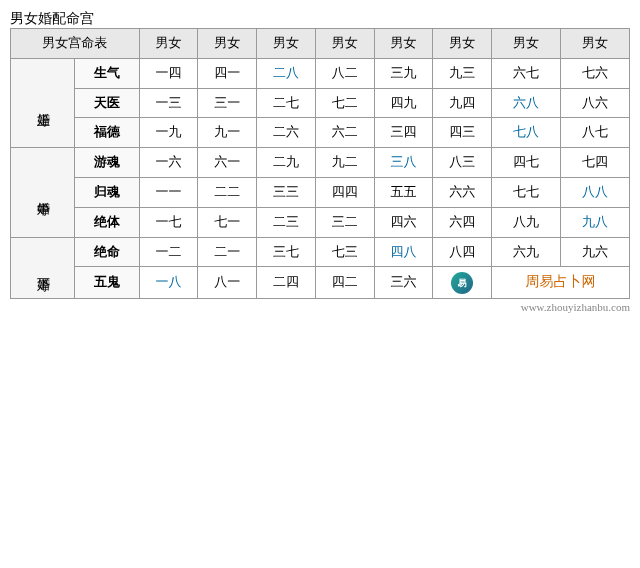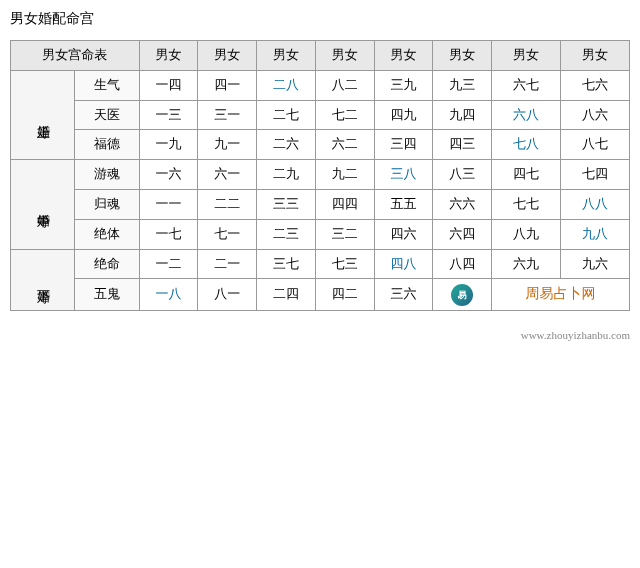--- a/index.html
+++ b/index.html
@@ -10,47 +10,46 @@
       padding: 10px;
       width: 640px;
     }
     .page-title {
       font-size: 14px;
       color: #000;
     }
     table {
       border-collapse: collapse;
       width: 100%;
-      margin-top: 12px;
     }
     td, th {
       border: 1px solid #999;
       text-align: center;
       padding: 4px 2px;
       min-width: 32px;
       line-height: 1.6;
       vertical-align: middle;
     }
     .header-row td {
       background: #e8e8e8;
       font-weight: normal;
     }
     .category-cell {
       background: #f5f5f5;
       writing-mode: vertical-lr;
       text-align: center;
       font-size: 13px;
     }
     .red-text { color: #0369a1; }
-    .row-label { background: #f9f9f9; }
+    .row-label { background: #f9f9f9; font-weight: bold; }
     .bottom-bar {
       display: flex;
       justify-content: flex-end;
       align-items: center;
-      margin-top: 18px;
+      margin-top: 2px;
       font-size: 11px;
       color: #666;
     }
   </style>
 </head>
 <body>
 
 <div class="page-title">男女婚配命宫</div>
 
 <table>

